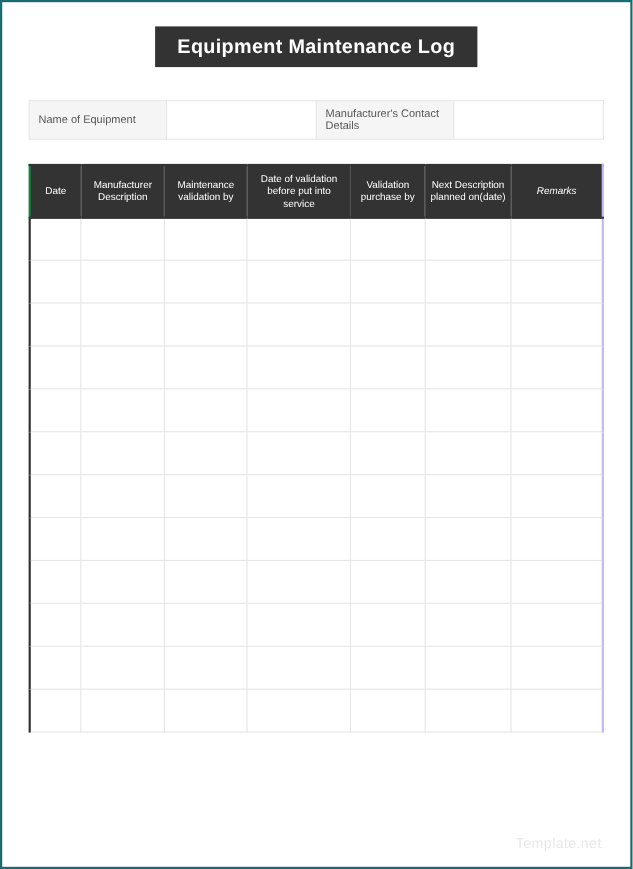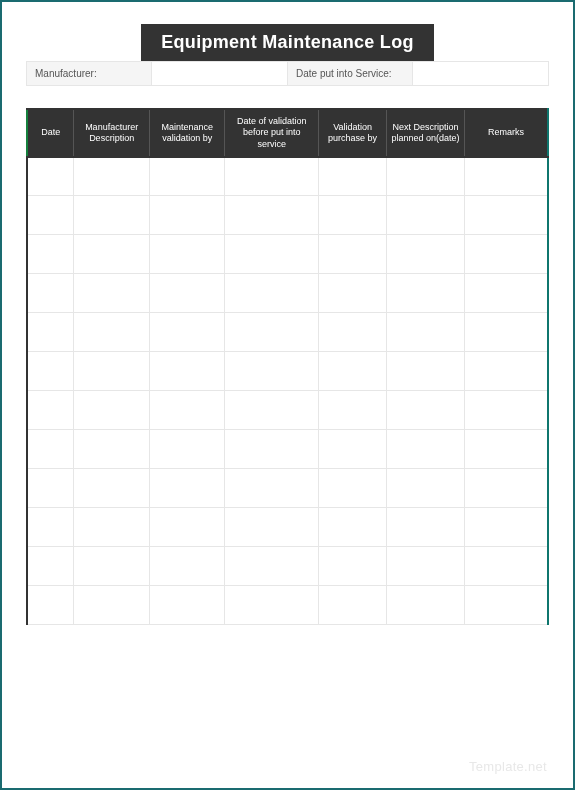--- a/index.html
+++ b/index.html
@@ -13,20 +13,21 @@
     overflow: hidden;
   }
   .inner {
     position: absolute;
     top: 8px; left: 8px; right: 8px; bottom: 8px;
     background: #fff;
     padding: 14px 16px 10px 16px;
   }
   .title-wrap {
     text-align: center;
+    margin-bottom: 30px;
   }
   .title {
     display: inline-block;
     background: #333;
     color: #fff;
     font-weight: bold;
     font-size: 18px;
     padding: 8px 20px;
     letter-spacing: 0.3px;
   }
@@ -72,21 +73,21 @@
     height: 44px;
     vertical-align: middle;
   }
   .log-table td {
     border: 1px solid #e6e6e6;
     height: 39px;
     padding: 2px 4px;
     background: #fff;
   }
   .log-table td:first-child, .log-table th:first-child { border-left: 2px solid #333; }
-  .log-table td:last-child, .log-table th:last-child { border-right: 2px solid #0f766e; }
+  .log-table td:last-child, .log-table th:last-child { border-right: 2px solid #c4b5fd; font-style: italic; }
   .log-table th:first-child { border-left: 2px solid #15803d; }
   .log-table th { border-top: 2px solid #333; border-bottom: 2px solid #333; }
   .col-date   { width: 9%; }
   .col-desc   { width: 14.5%; }
   .col-mperf  { width: 14.5%; }
   .col-dval   { width: 18%; }
   .col-vperf  { width: 13%; }
   .col-next   { width: 15%; }
   .col-rem    { width: 16%; }
   .watermark {
@@ -105,24 +106,24 @@
 
 <div class="inner">
 
   <div class="title-wrap">
     <div class="title">Equipment Maintenance Log</div>
   </div>
 
   <table class="info-table">
     <tbody>
 
-        <tr>
-          <td class="lbl">Manufacturer:</td>
+    <tr>
+          <td class="lbl">Name of Equipment</td>
           <td class="val"></td>
-          <td class="lbl">Date put into Service:</td>
+          <td class="lbl">Manufacturer's Contact Details</td>
           <td class="val"></td>
         </tr>
       </tbody>
   </table>
 
   <table class="log-table">
     <colgroup>
       <col class="col-date">
         <col class="col-desc">
         <col class="col-mperf">

